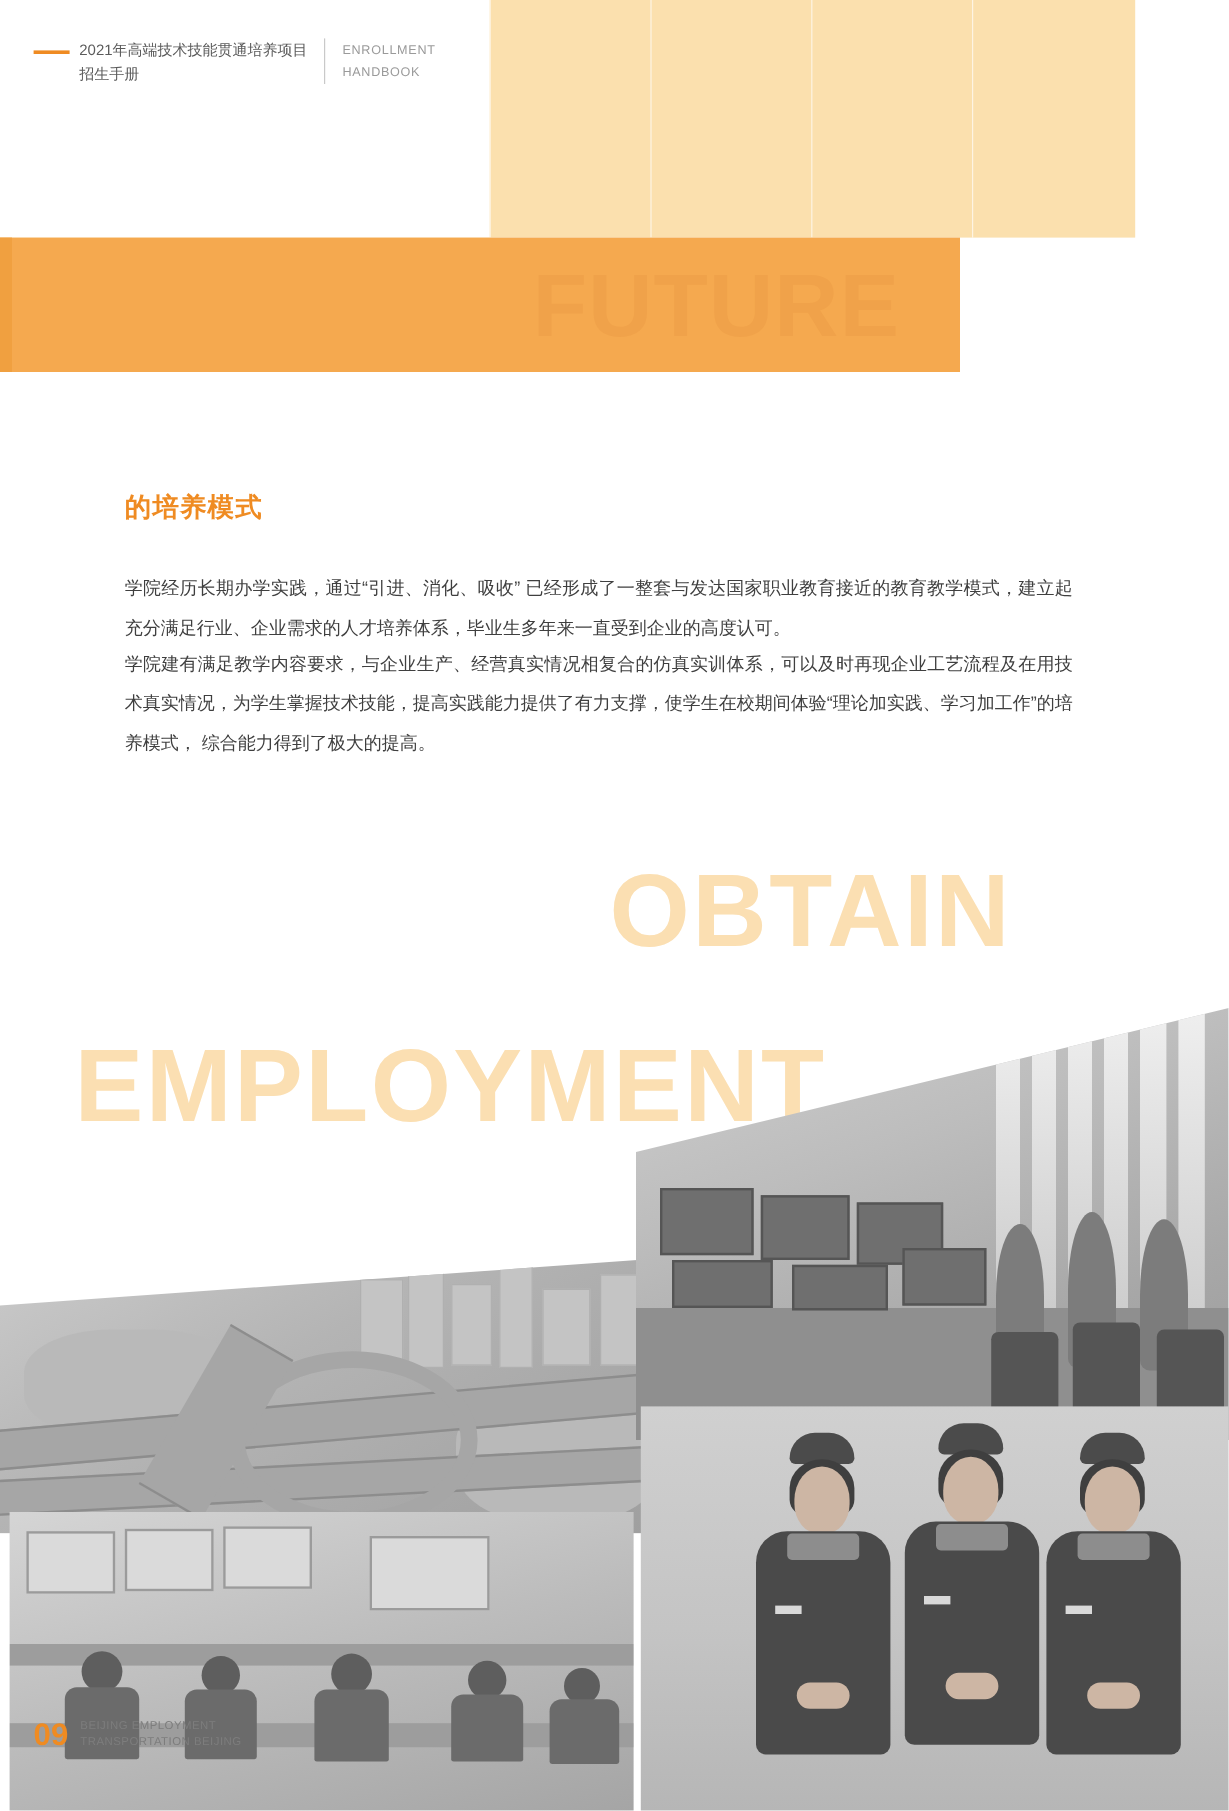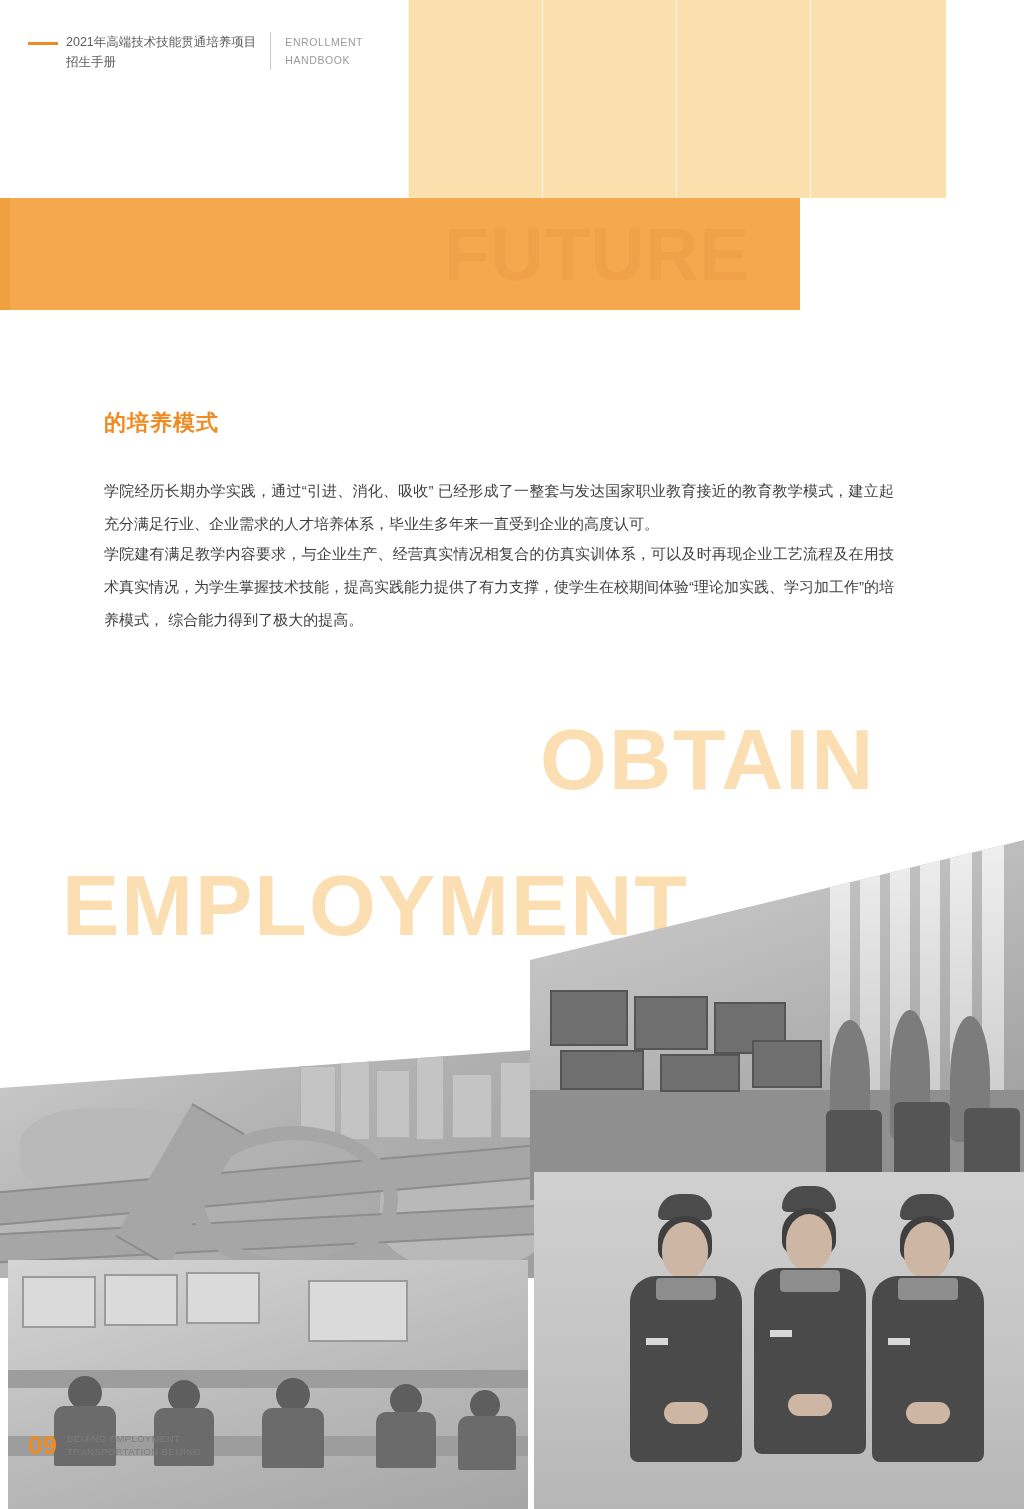--- a/index.html
+++ b/index.html
@@ -144,21 +144,21 @@
   
   .ghost {
     position: absolute;
     font-size: 86px;
     font-weight: bold;
     color: #fbdfb2;
     letter-spacing: 2px;
     line-height: 1;
     white-space: nowrap;
   }
-  .ghost-obtain { left: 540px; top: 716px; text-align: center; }
+  .ghost-obtain { left: 508px; top: 716px; text-align: center; }
   .ghost-employment { left: 62px; top: 862px; }
 
   
   .collage {
     position: absolute;
     left: 0; top: 840px;
     width: 1024px;
     height: 669px;
     overflow: hidden;
   }

